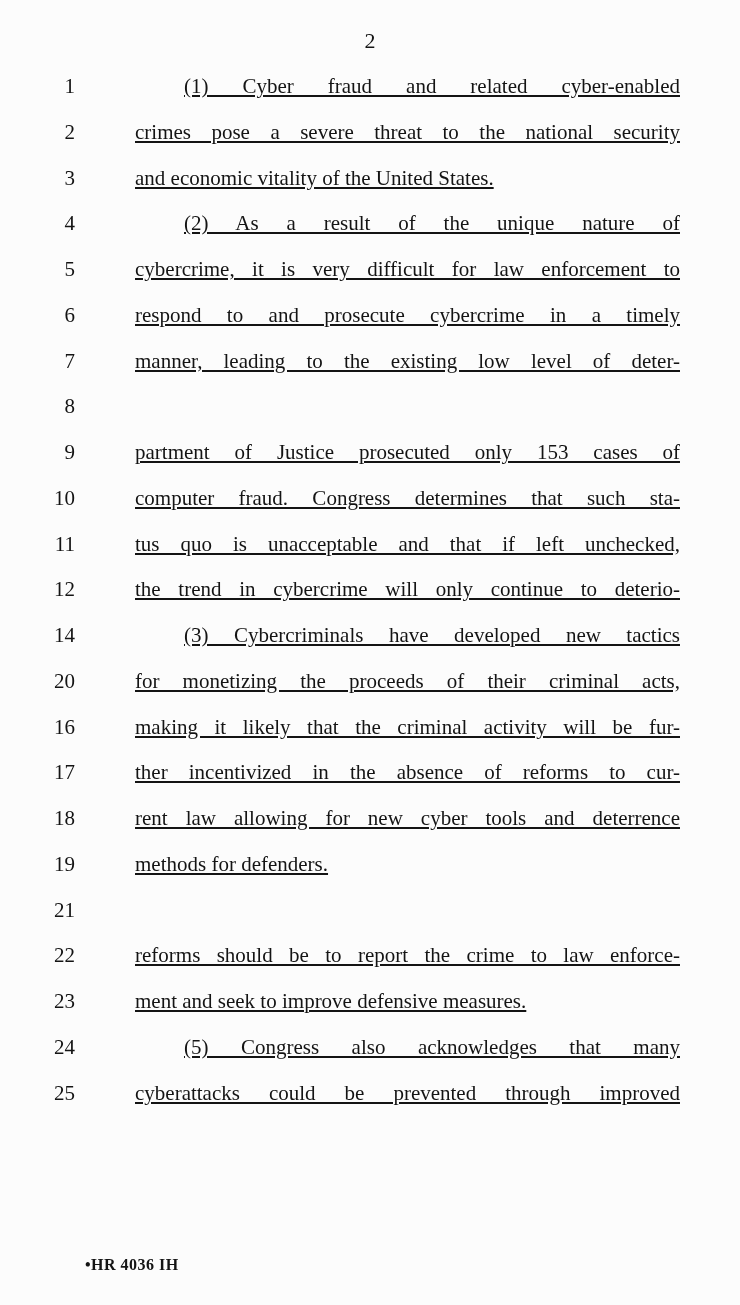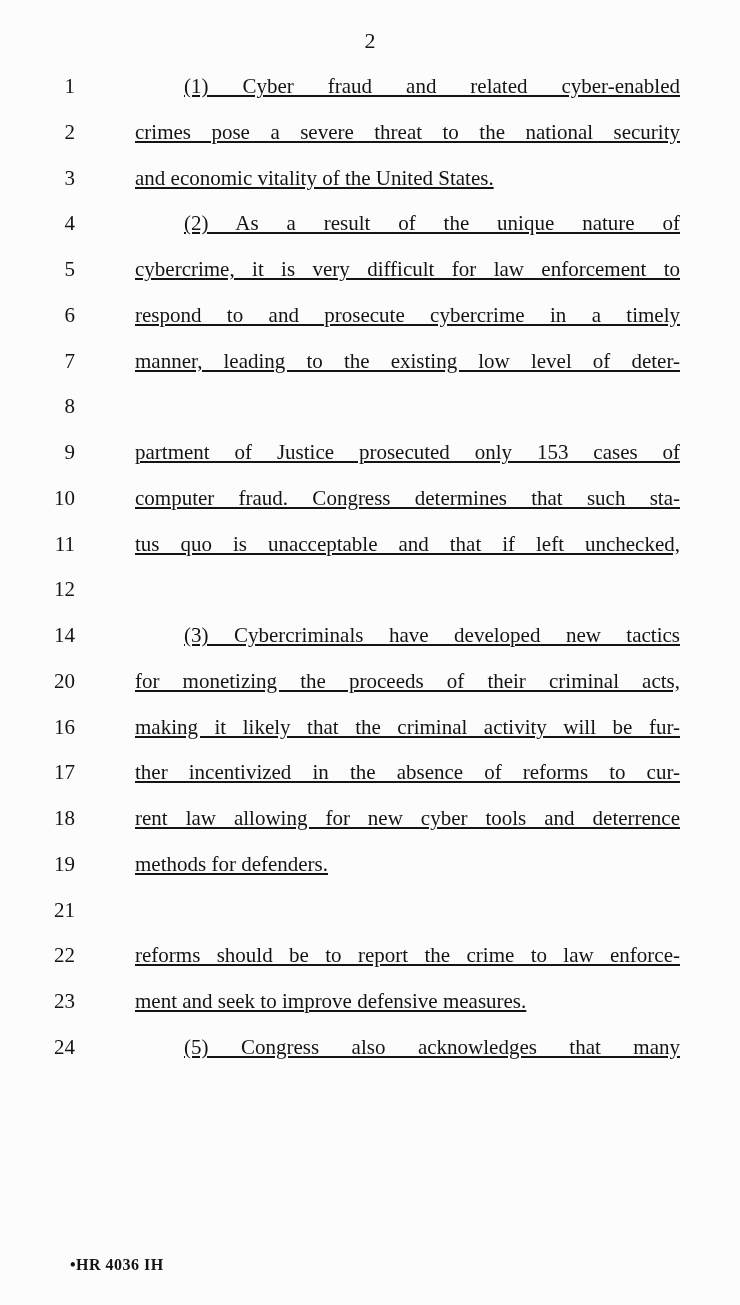--- a/index.html
+++ b/index.html
@@ -50,21 +50,21 @@
   }
   .justified .line-text {
     text-align: justify;
     text-align-last: justify;
   }
   .indented .line-text {
     text-indent: 49px;
   }
   .footer {
     position: absolute;
-    left: 70px;
+    left: 85px;
     top: 1256px;
     font-size: 16px;
     font-weight: bold;
     letter-spacing: 0.5px;
   }
 </style>
 </head>
 <body>
 
 <div class="page">
@@ -109,20 +109,21 @@
       <div class="line-row justified">
         <span class="line-num">10</span>
         <span class="line-text">computer fraud. Congress determines that such sta-</span>
       </div>
       <div class="line-row justified">
         <span class="line-num">11</span>
         <span class="line-text">tus quo is unacceptable and that if left unchecked,</span>
       </div>
       <div class="line-row justified">
         <span class="line-num">12</span>
+        <span class="line-text">the trend in cybercrime will only continue to deterio-</span>
       </div>
       <div class="line-row justified indented">
         <span class="line-num">14</span>
         <span class="line-text">(3) Cybercriminals have developed new tactics</span>
       </div>
       <div class="line-row justified">
         <span class="line-num">20</span>
         <span class="line-text">for monetizing the proceeds of their criminal acts,</span>
       </div>
       <div class="line-row justified">
@@ -149,18 +150,22 @@
         <span class="line-text">reforms should be to report the crime to law enforce-</span>
       </div>
       <div class="line-row">
         <span class="line-num">23</span>
         <span class="line-text">ment and seek to improve defensive measures.</span>
       </div>
       <div class="line-row justified indented">
         <span class="line-num">24</span>
         <span class="line-text">(5) Congress also acknowledges that many</span>
       </div>
+      <div class="line-row justified">
+        <span class="line-num">25</span>
+        <span class="line-text">cyberattacks could be prevented through improved</span>
+      </div>
     </div>
 
   <div class="footer">
     <span>•HR 4036 IH</span>
   </div>
 </div>
 
 </body></html>

